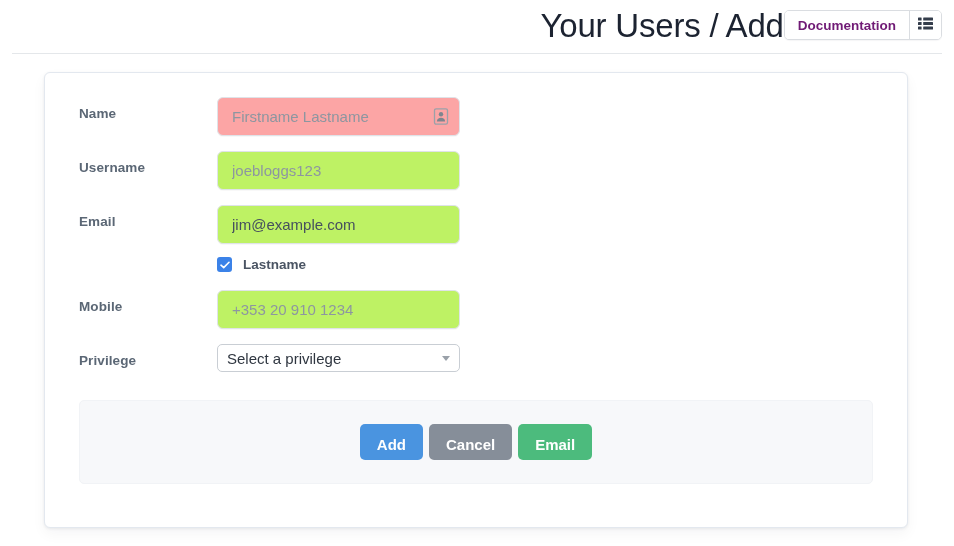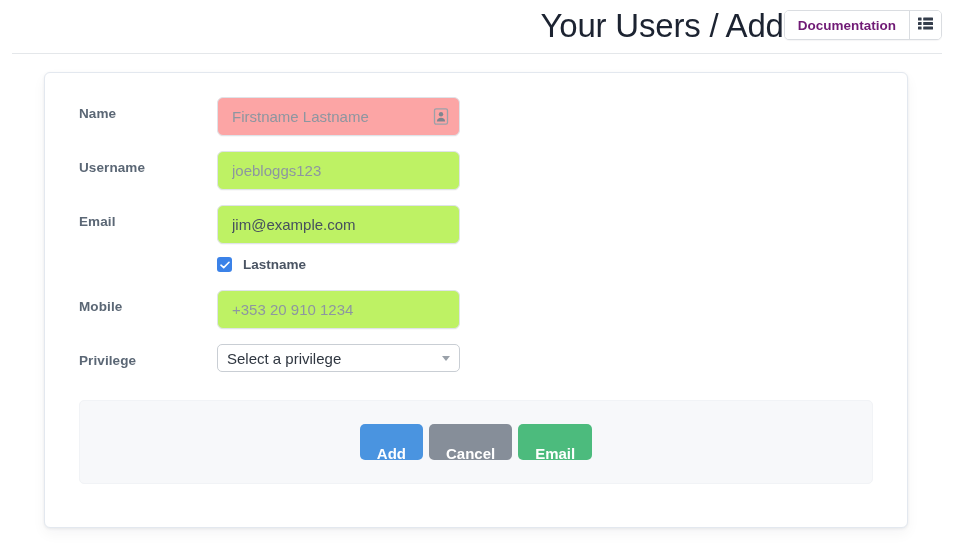--- a/index.html
+++ b/index.html
@@ -211,21 +211,21 @@
     height: 84px;
     display: flex;
     align-items: center;
     justify-content: center;
     gap: 6px;
   }
   .btn {
     border: none;
     border-radius: 5px;
     height: 36px;
-    padding: 12px 17px;
+    padding: 3px 17px;
     font-family: "Liberation Sans", sans-serif;
     font-size: 15px;
     font-weight: bold;
     color: #ffffff;
     cursor: pointer;
     line-height: 36px;
   }
   .btn-primary { background: #4a94e0; }
   .btn-secondary { background: #868e99; }
   .btn-success { background: #4cbb7d; }

